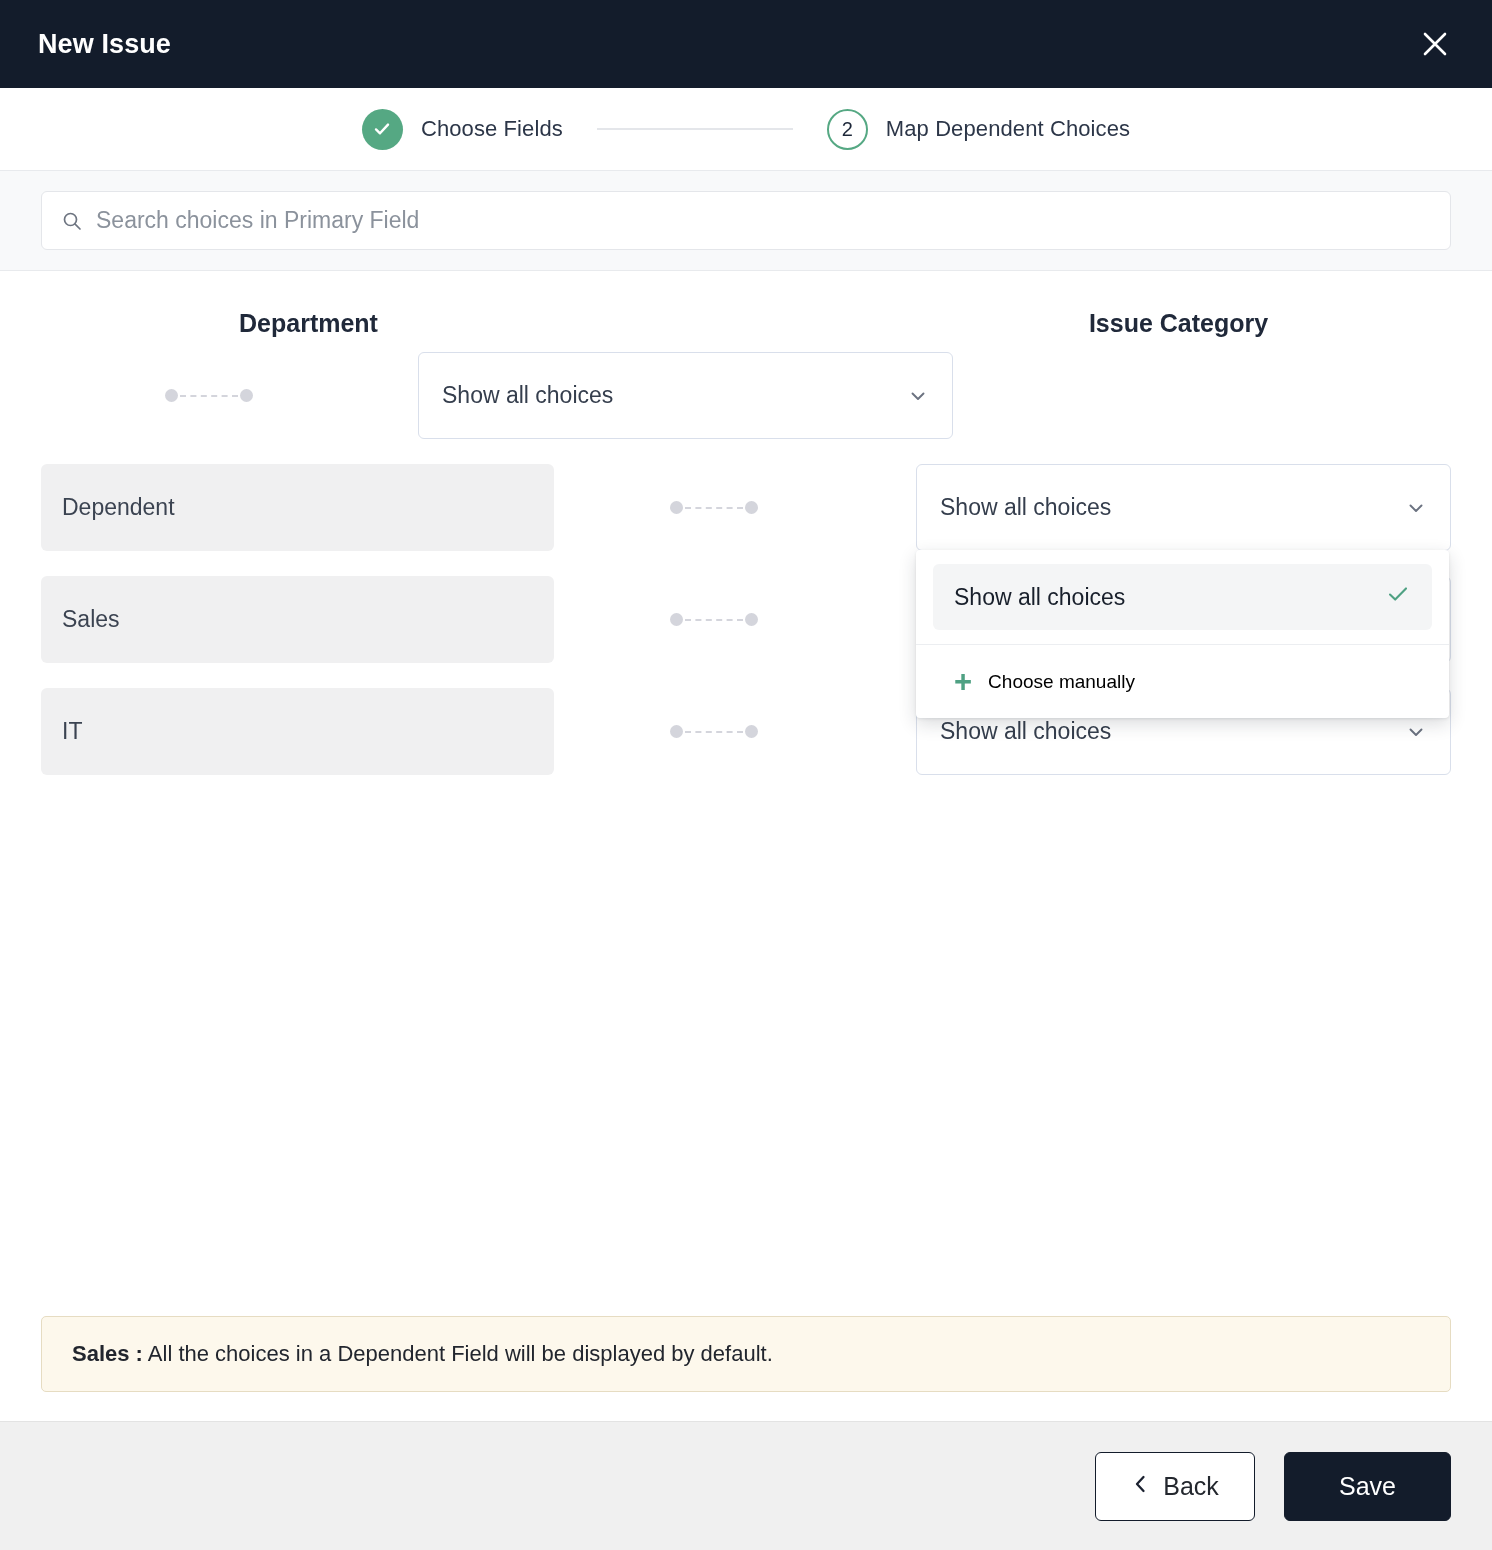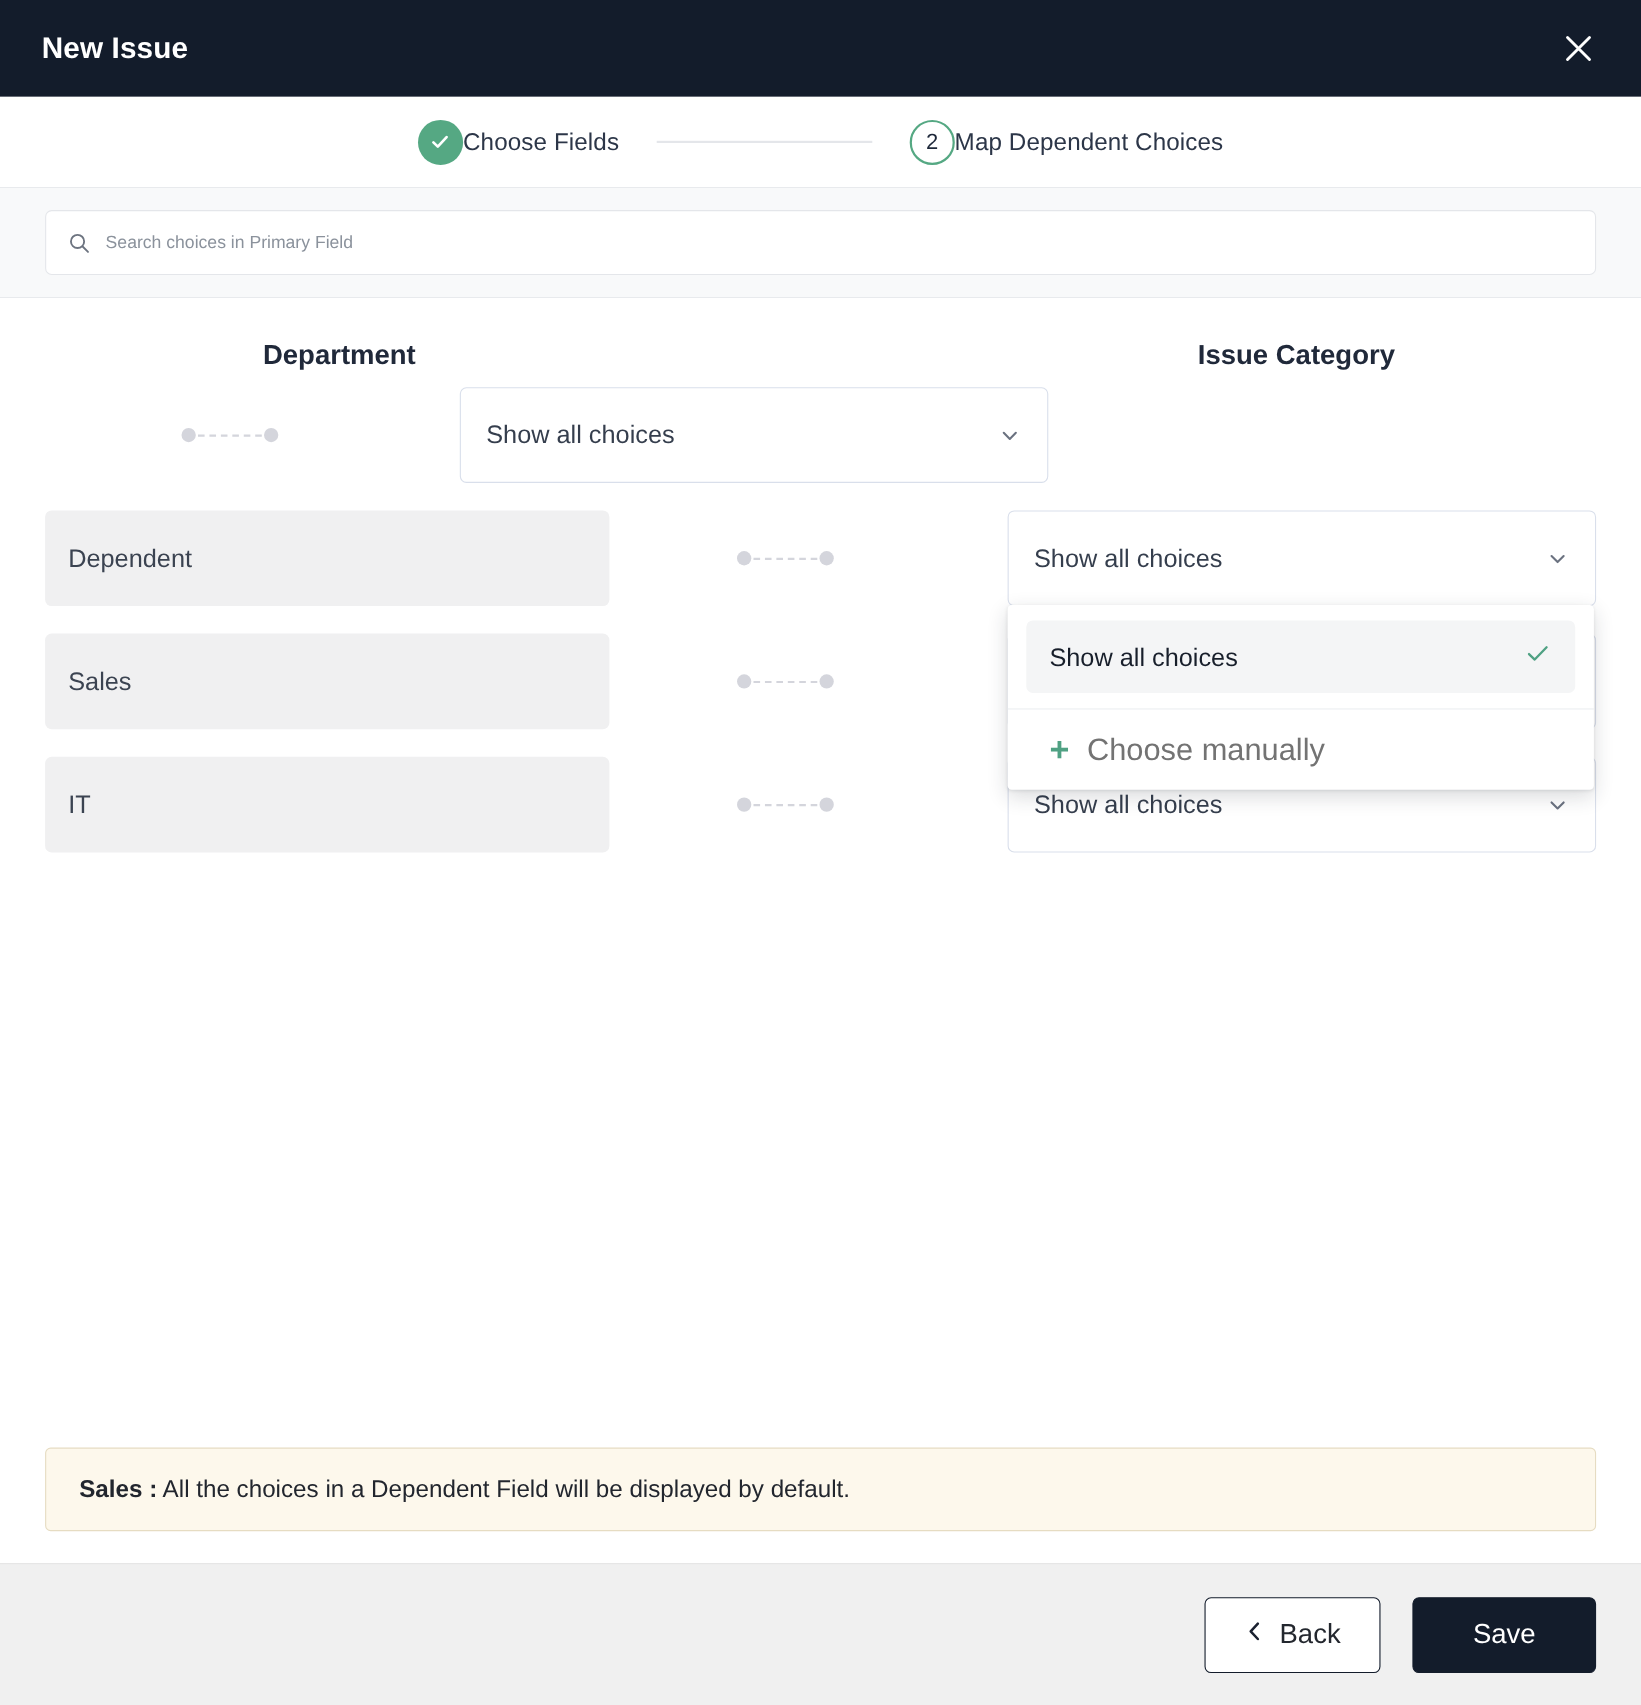--- a/index.html
+++ b/index.html
@@ -54,20 +54,21 @@
     height: 83px;
     background: #ffffff;
     display: flex;
     align-items: center;
     justify-content: center;
     border-bottom: 1px solid #e8eaed;
   }
   .step {
     display: flex;
     align-items: center;
+    gap: 18px;
     cursor: pointer;
   }
   .step-circle {
     width: 41px;
     height: 41px;
     border-radius: 50%;
     display: flex;
     align-items: center;
     justify-content: center;
     flex: 0 0 41px;
@@ -118,21 +119,21 @@
     align-items: center;
     padding: 0 20px;
     gap: 14px;
   }
   .search-icon { flex: 0 0 20px; display: flex; align-items: center; }
   .search-input {
     border: none;
     outline: none;
     background: transparent;
     font-family: "Liberation Sans", sans-serif;
-    font-size: 16px;
+    font-size: 23px;
     color: #2b3545;
     width: 100%;
   }
   .search-input::placeholder { color: #8b929c; }
 
   
   .body {
     flex: 1;
     position: relative;
     background: #ffffff;
@@ -256,22 +257,22 @@
     padding: 0 38px;
     cursor: pointer;
   }
   .dd-action-plus {
     font-size: 31px;
     color: #4fa183;
     line-height: 1;
     font-weight: 600;
   }
   .dd-action-label {
-    font-size: 28px;
-    color: #737373;
+    font-size: 19px;
+    color: #000000;
   }
 
   
   .note-wrap {
     position: absolute;
     left: 41px;
     right: 41px;
     bottom: 29px;
   }
   .note {

